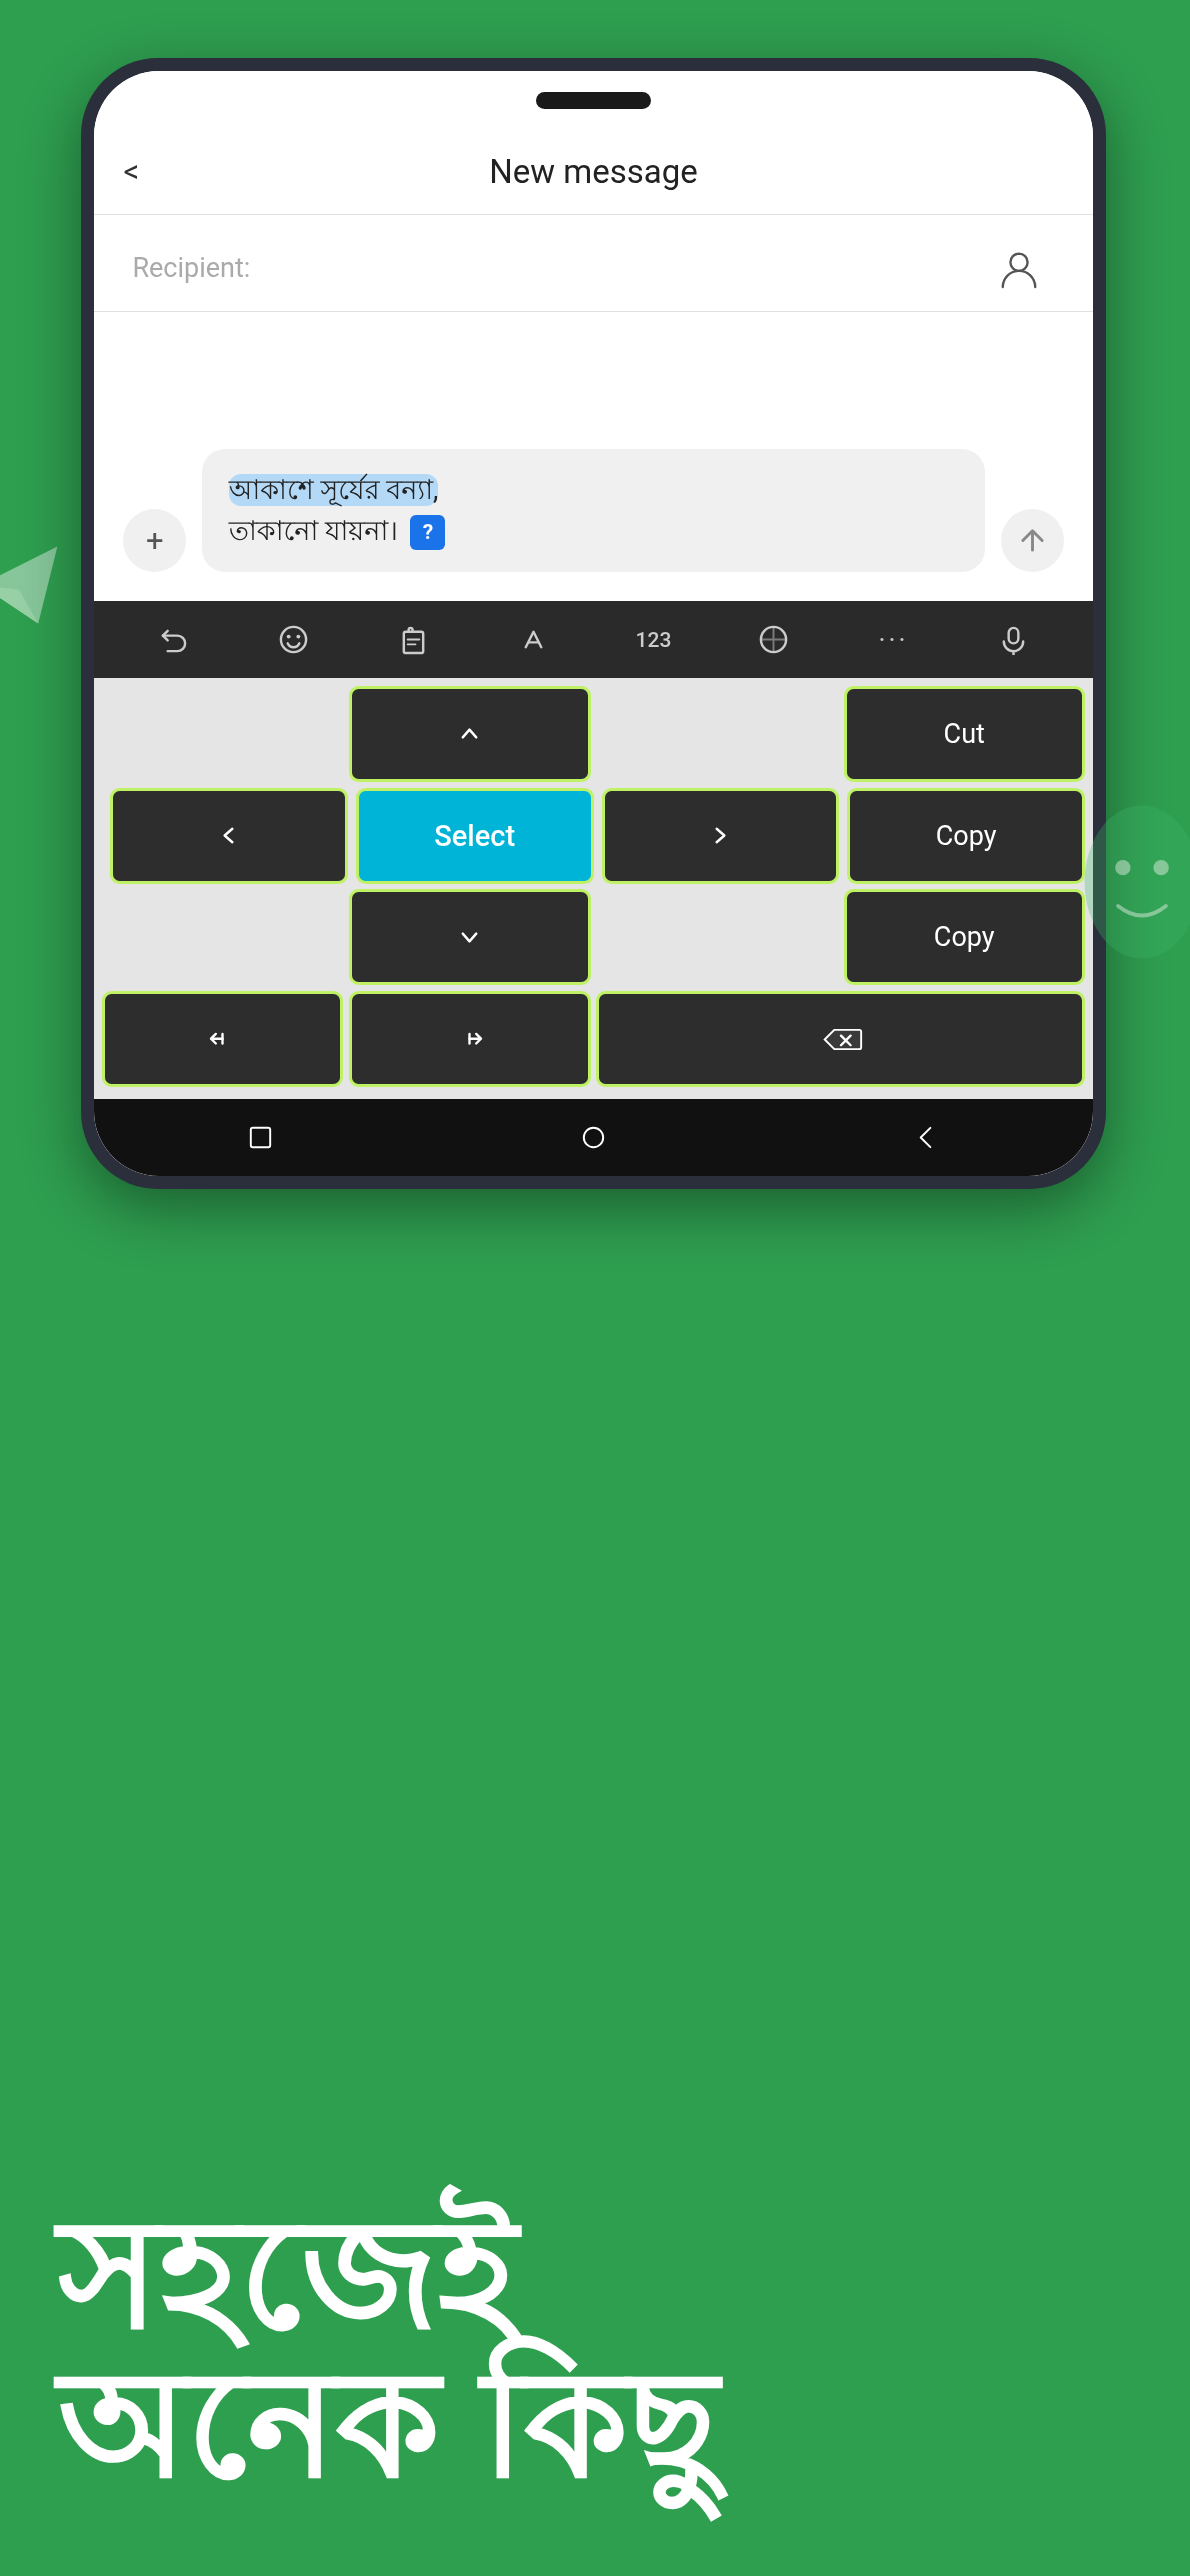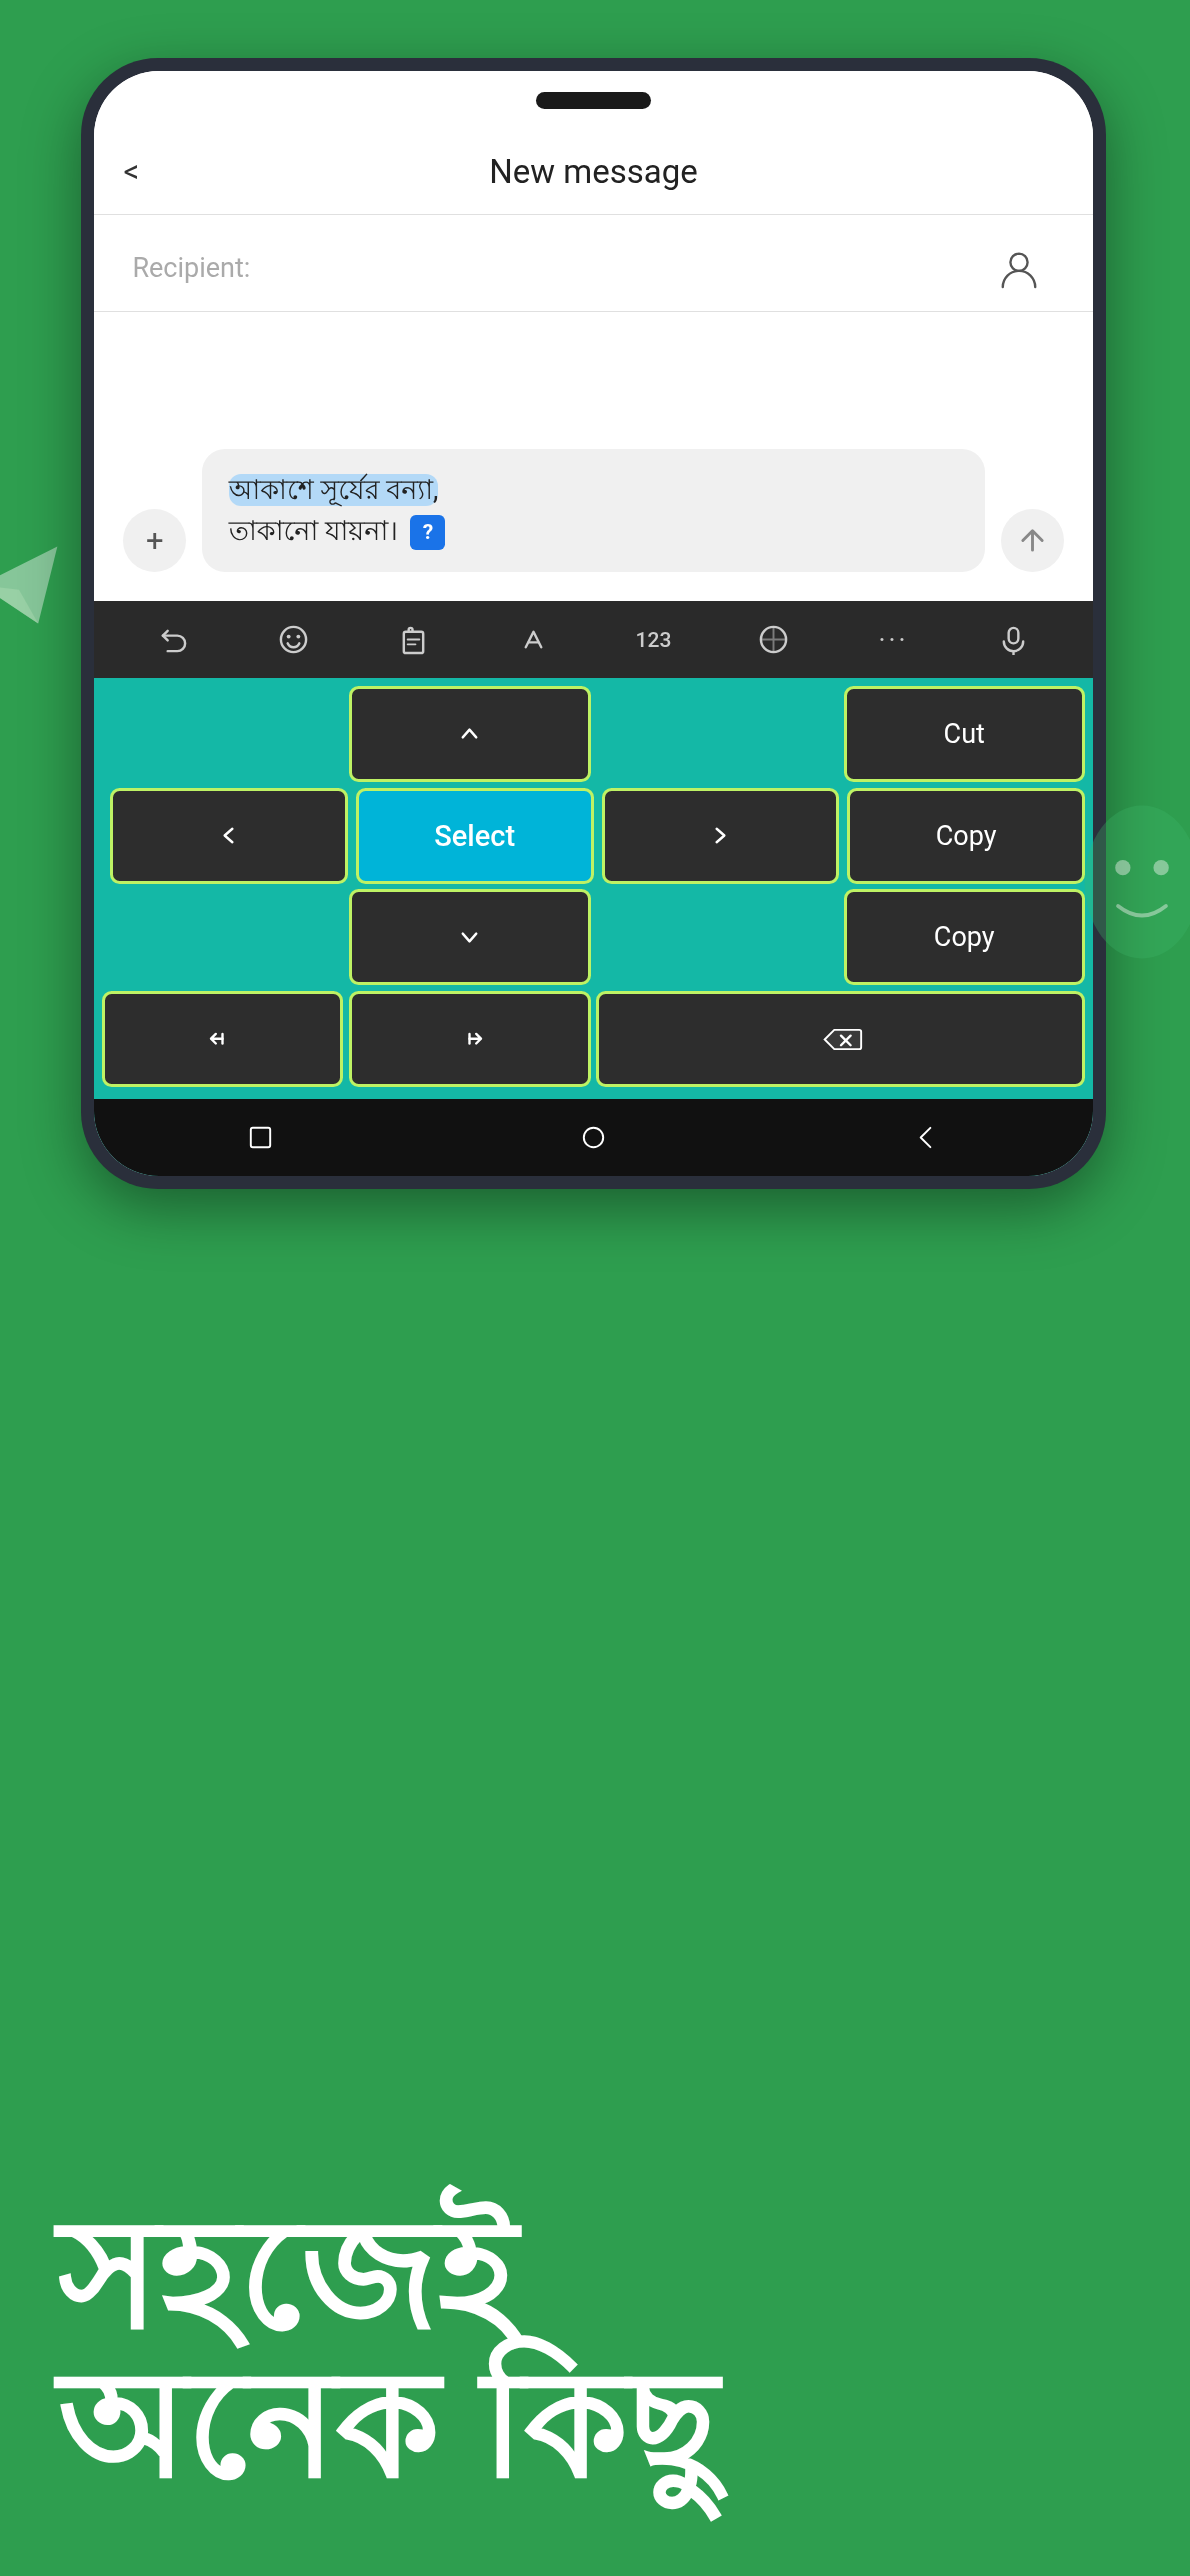--- a/index.html
+++ b/index.html
@@ -211,21 +211,21 @@
       display: flex;
       align-items: center;
       justify-content: center;
       flex-shrink: 0;
       cursor: pointer;
       align-self: flex-end;
     }
 
     
     .keyboard-area {
-      background: #14b8a6;
+      background: #e5e5e5;
       flex-shrink: 0;
     }
 
     
     .keyboard-toolbar {
       height: 77px;
       background: #2a2a2a;
       display: flex;
       align-items: center;
       justify-content: space-around;

